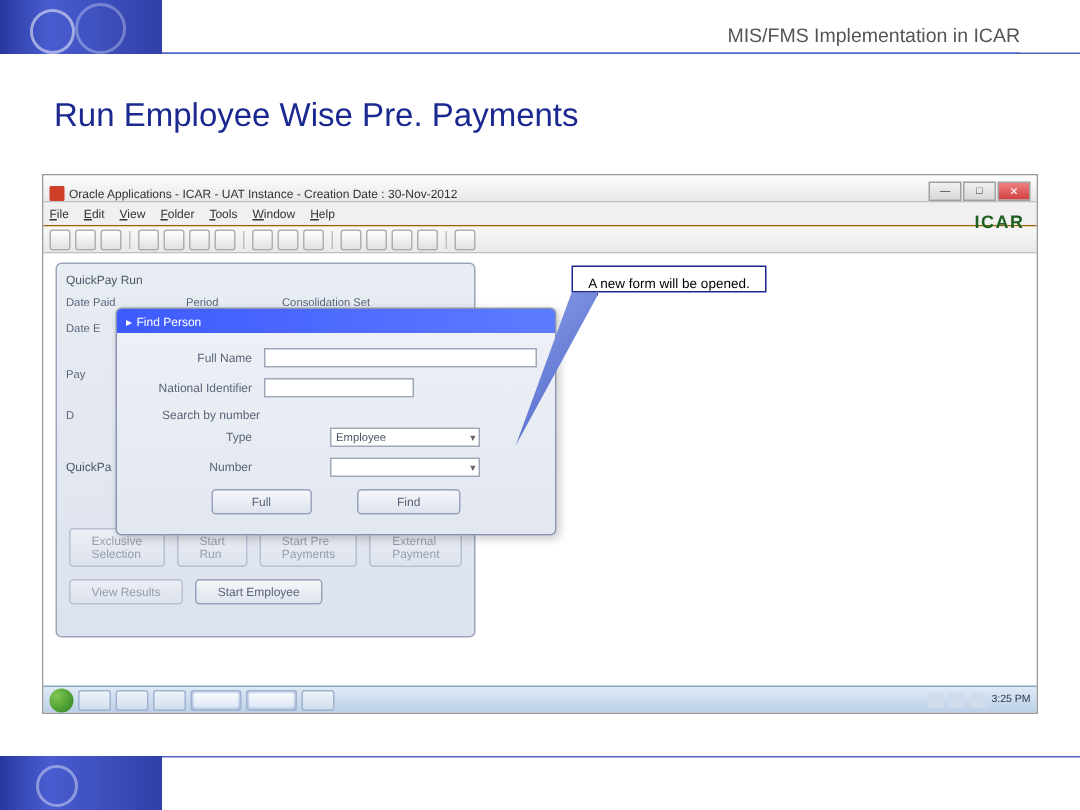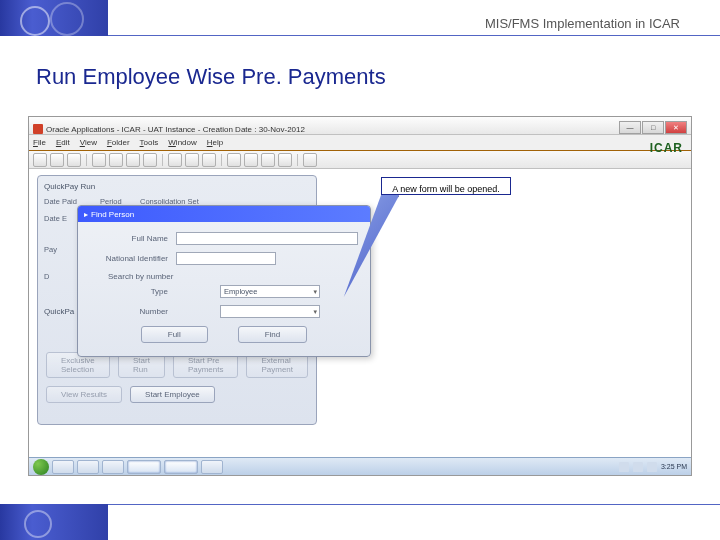--- a/index.html
+++ b/index.html
@@ -38,21 +38,21 @@
   .tb-sep { width:1px; height:12px; background:#c0c0c0; margin:0 2px; }
   
   
   .icar-logo { position:absolute; right:8px; top:24px; font-size:12px; font-weight:700; color:#1e6020; letter-spacing:1px; }
   
   
   .content { position:absolute; top:52px; left:0; right:0; bottom:18px; background:#fff; }
   
   
   .qp-panel { position:absolute; top:6px; left:8px; width:280px; height:250px; background:linear-gradient(180deg,#e8ecf3,#dde3ee); border:1px solid #9aa4bb; border-radius:4px; padding:6px; font-size:8px; color:#4a5568; }
-  .qp-row { display:flex; align-items:center; margin-bottom:8px; gap:0; }
+  .qp-row { display:flex; align-items:center; margin-bottom:8px; gap:24px; }
   .qp-lbl { width:56px; font-size:7.5px; color:#5a6478; }
   .qp-head { font-size:8px; color:#4a5568; margin-bottom:6px; }
   .qp-btn { display:inline-block; padding:3px 14px; background:linear-gradient(#f5f7fa,#dde3ee); border:1px solid #9aa4bb; border-radius:3px; font-size:8px; color:#5a6478; margin:2px; }
   .qp-btn-row { display:flex; gap:4px; margin-top:4px; }
   
   
   .find-dlg { position:absolute; top:36px; left:48px; width:294px; height:152px; background:linear-gradient(180deg,#eef1f6,#e2e7f0); border:1px solid #8a94ab; border-radius:4px; box-shadow:2px 2px 6px rgba(0,0,0,.2); font-size:8px; color:#4a5568; }
   .find-title { height:16px; background:linear-gradient(90deg,#3d5afe,#5c7cff); color:#fff; font-size:8px; display:flex; align-items:center; padding:0 6px; border-radius:3px 3px 0 0; }
   .find-body { padding:10px 12px; }
   .find-row { display:flex; align-items:center; margin-bottom:7px; }

